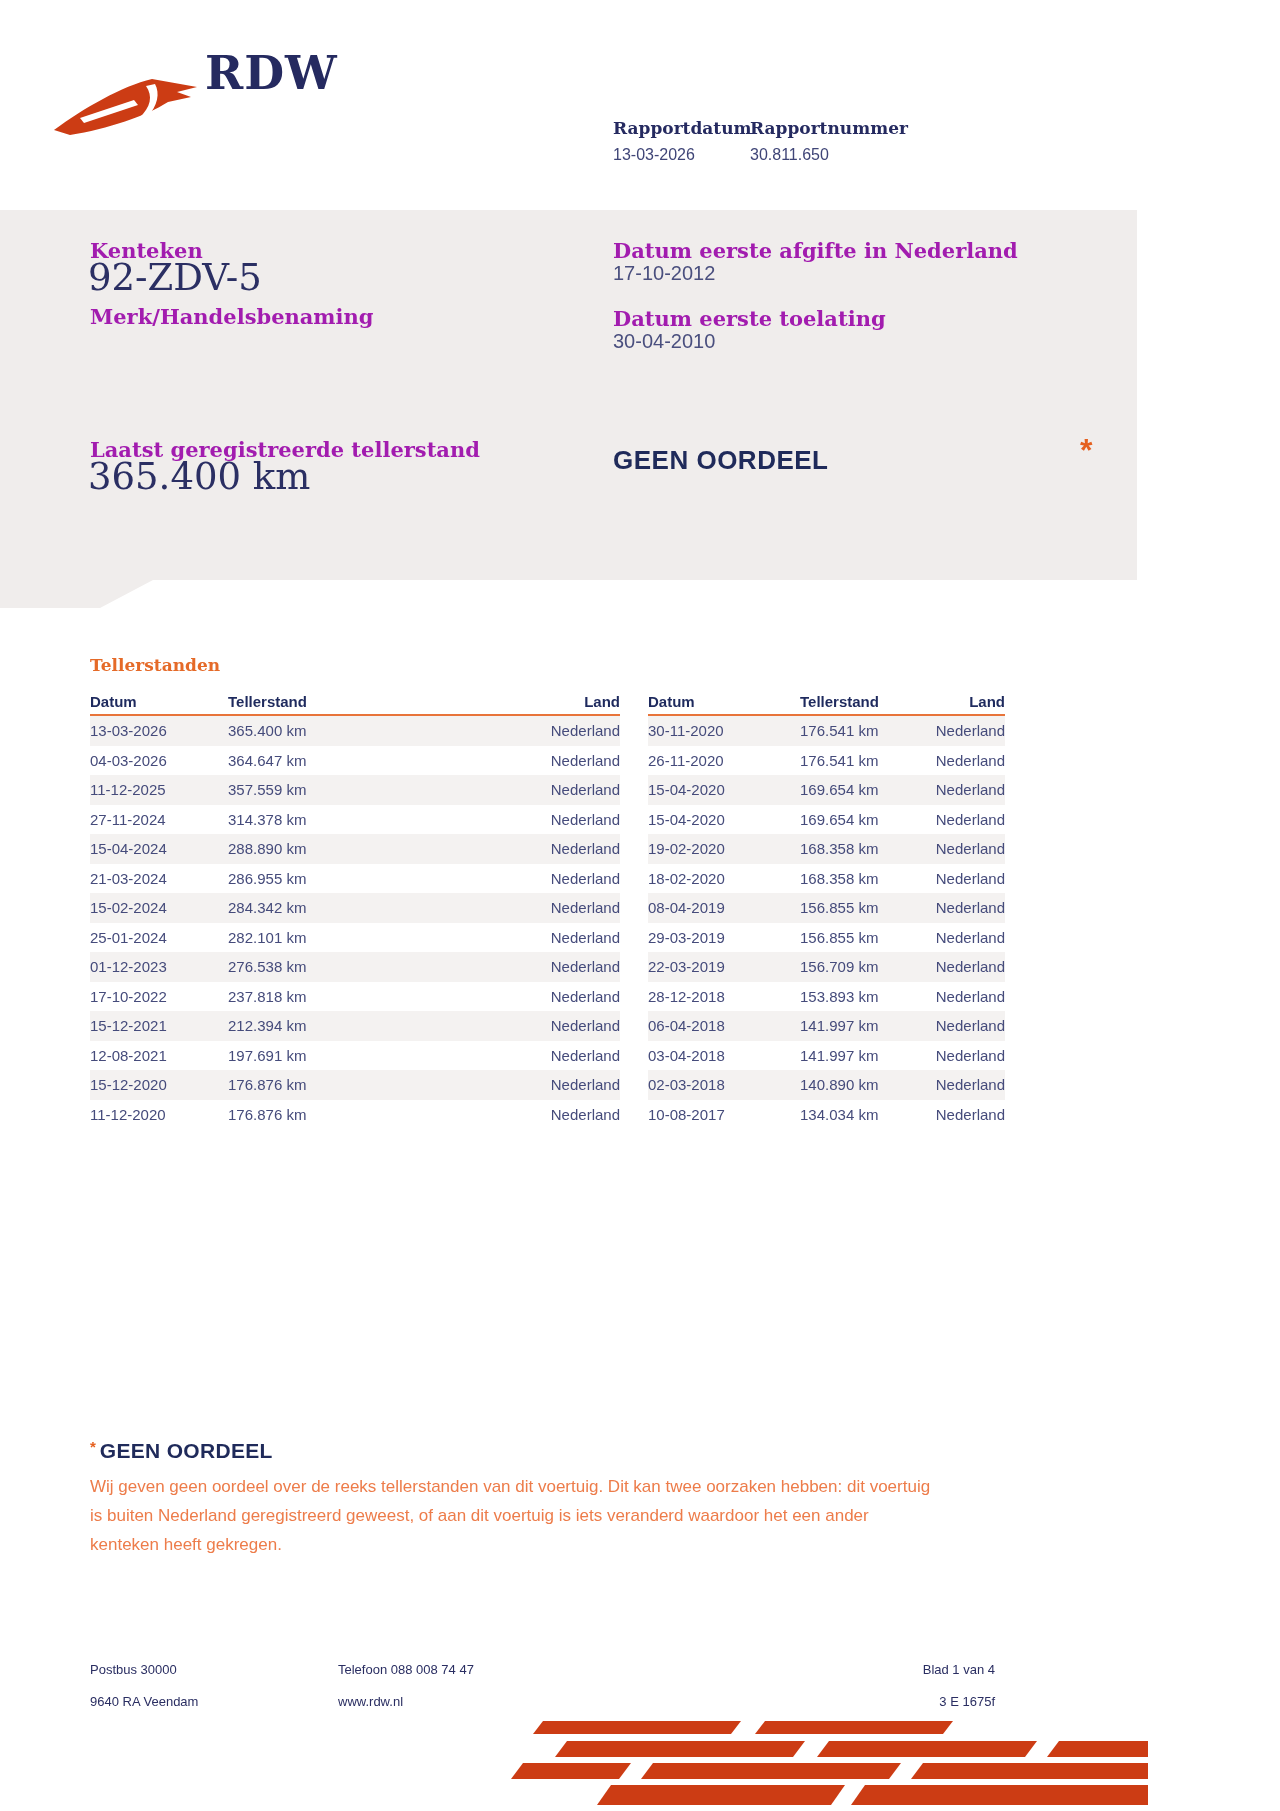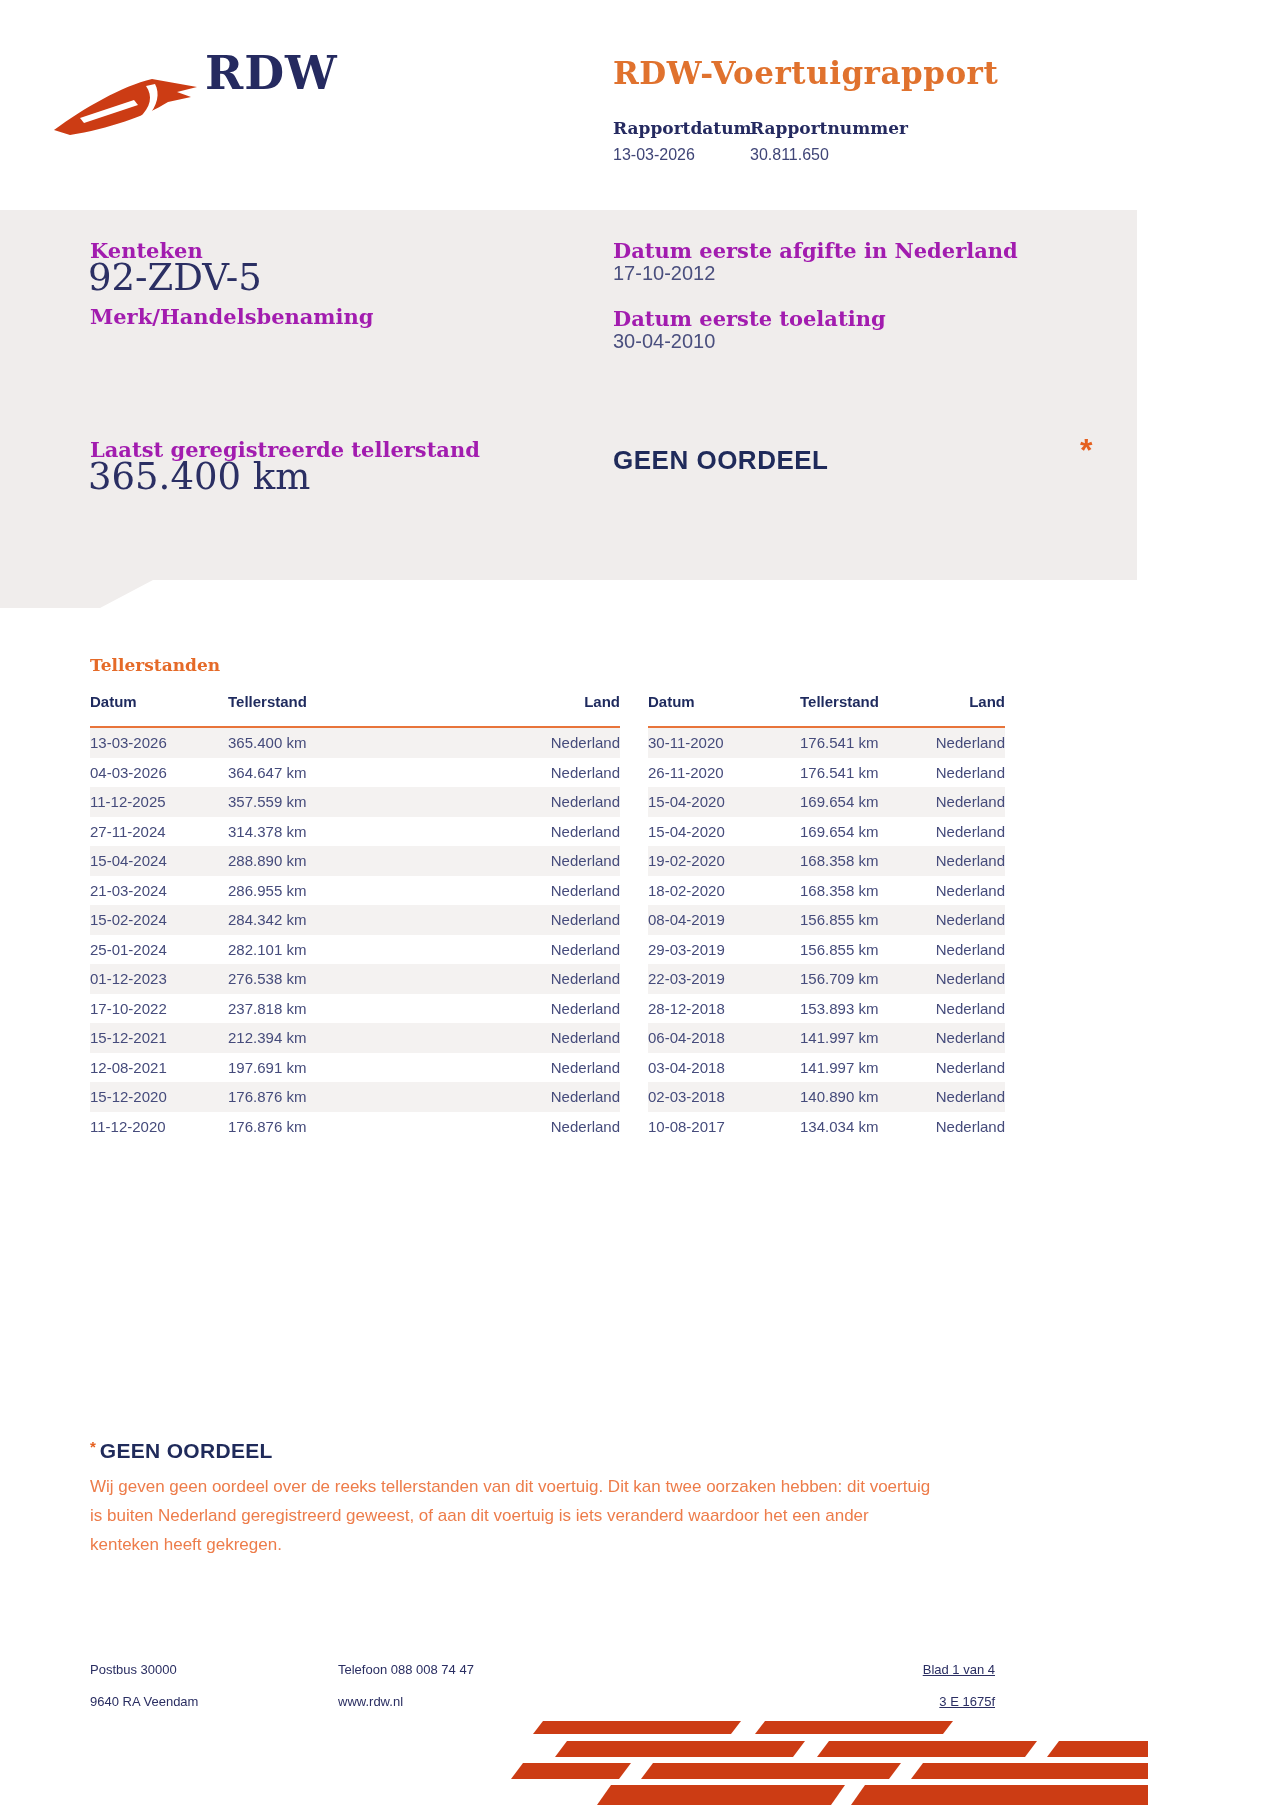--- a/index.html
+++ b/index.html
@@ -43,21 +43,21 @@
   }
   .asterisk-big { font-size:32px; font-weight:bold; color:#e5601f; }
 
   
   .section-title {
     font-family:"DejaVu Serif", serif; font-weight:bold;
     font-size:17px; color:#e56a28;text-align:center;
   }
   .ttable { position:absolute; top:688px; }
   .ttable .thead {
-    display:flex; align-items:flex-end; height:22px; padding-bottom:16px;
+    display:flex; align-items:flex-end; height:22px; padding-bottom:4px;
     border-bottom:2px solid #e8743a;
     font-size:15px; font-weight:bold; color:#1e2a5e;
   }
   .trows { }
   .trow {
     display:flex; align-items:center; height:29.5px;
     font-size:15px; color:#454b7b;
   }
   .trow:nth-child(odd) { background:#f4f2f1; } 
   .t-left  { left:90px;  width:530px; }
@@ -69,35 +69,34 @@
 
   
   .fn-title { font-size:21px; font-weight:bold; color:#1f2a5a; letter-spacing:0.3px; }
   .fn-asterisk { font-size:15px; font-weight:bold; color:#e5601f; vertical-align:6px; margin-right:4px; }
   .fn-text {
     width:850px; font-size:17px; line-height:29px; color:#ed7c4a;
   }
 
   
   .foot { font-size:13px; color:#2a2e62; }
-  .foot-right { text-align:right;text-decoration:underline; }
+  .foot-right { text-align:right; }
 </style>
 </head>
 <body>
 
 <div class="page">
 
   <svg class="abs" style="left:50px; top:66px;" width="152" height="74" viewBox="0 0 152 74">
     <path d="M4 64 C 34 42, 72 20, 102 13 L 147 21 L 127 26 L 141 31 L 118 36 C 96 50, 58 63, 20 69 Z" fill="#cc3c14"></path>
     <path d="M30 52 L 84 34 L 88 39 L 34 57 Z" fill="#ffffff"></path>
     <path d="M96 20 C 103 30, 101 41, 89 52 L 97 51 C 108 40, 110 27, 105 18 Z" fill="#ffffff"></path>
   </svg>
   <div class="abs logo-text" style="left:205px; top:46px;">RDW</div>
 
-  <div class="abs doc-title" style="left:613px; top:55px;">RDW-Voertuigrapport</div>
   <div class="abs hdr-label" style="left:613px; top:118px;">Rapportdatum</div>
   <div class="abs hdr-label" style="left:750px; top:118px;">Rapportnummer</div>
   <div class="abs hdr-value" style="left:613px; top:146px;">13-03-2026</div>
   <div class="abs hdr-value" style="left:750px; top:146px;">30.811.650</div>
 
   <div class="graybox"></div>
 
   <div class="abs label-orange" style="left:90px; top:238px;">Kenteken</div>
   <div class="abs value-serif" style="left:88px; top:256px;">92-ZDV-5</div>
   <div class="abs label-orange" style="left:90px; top:304px;">Merk/Handelsbenaming</div>

